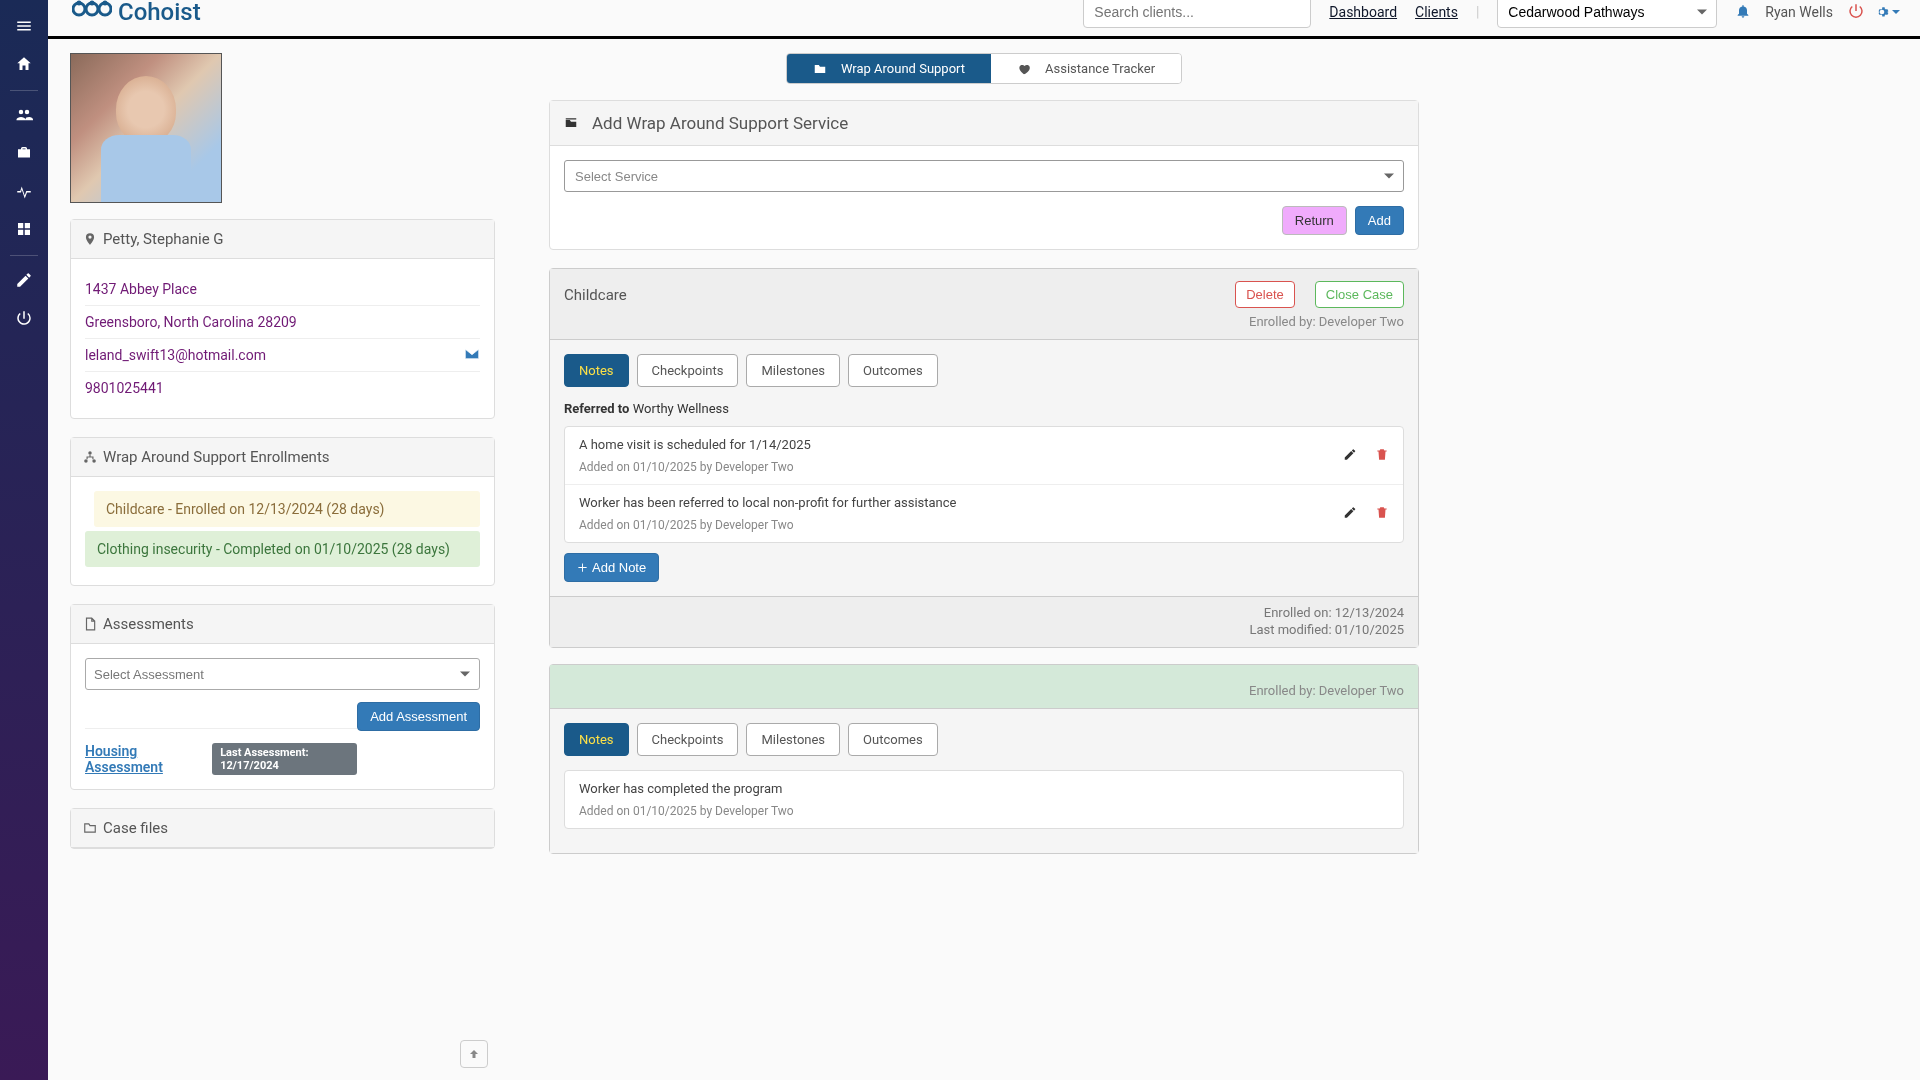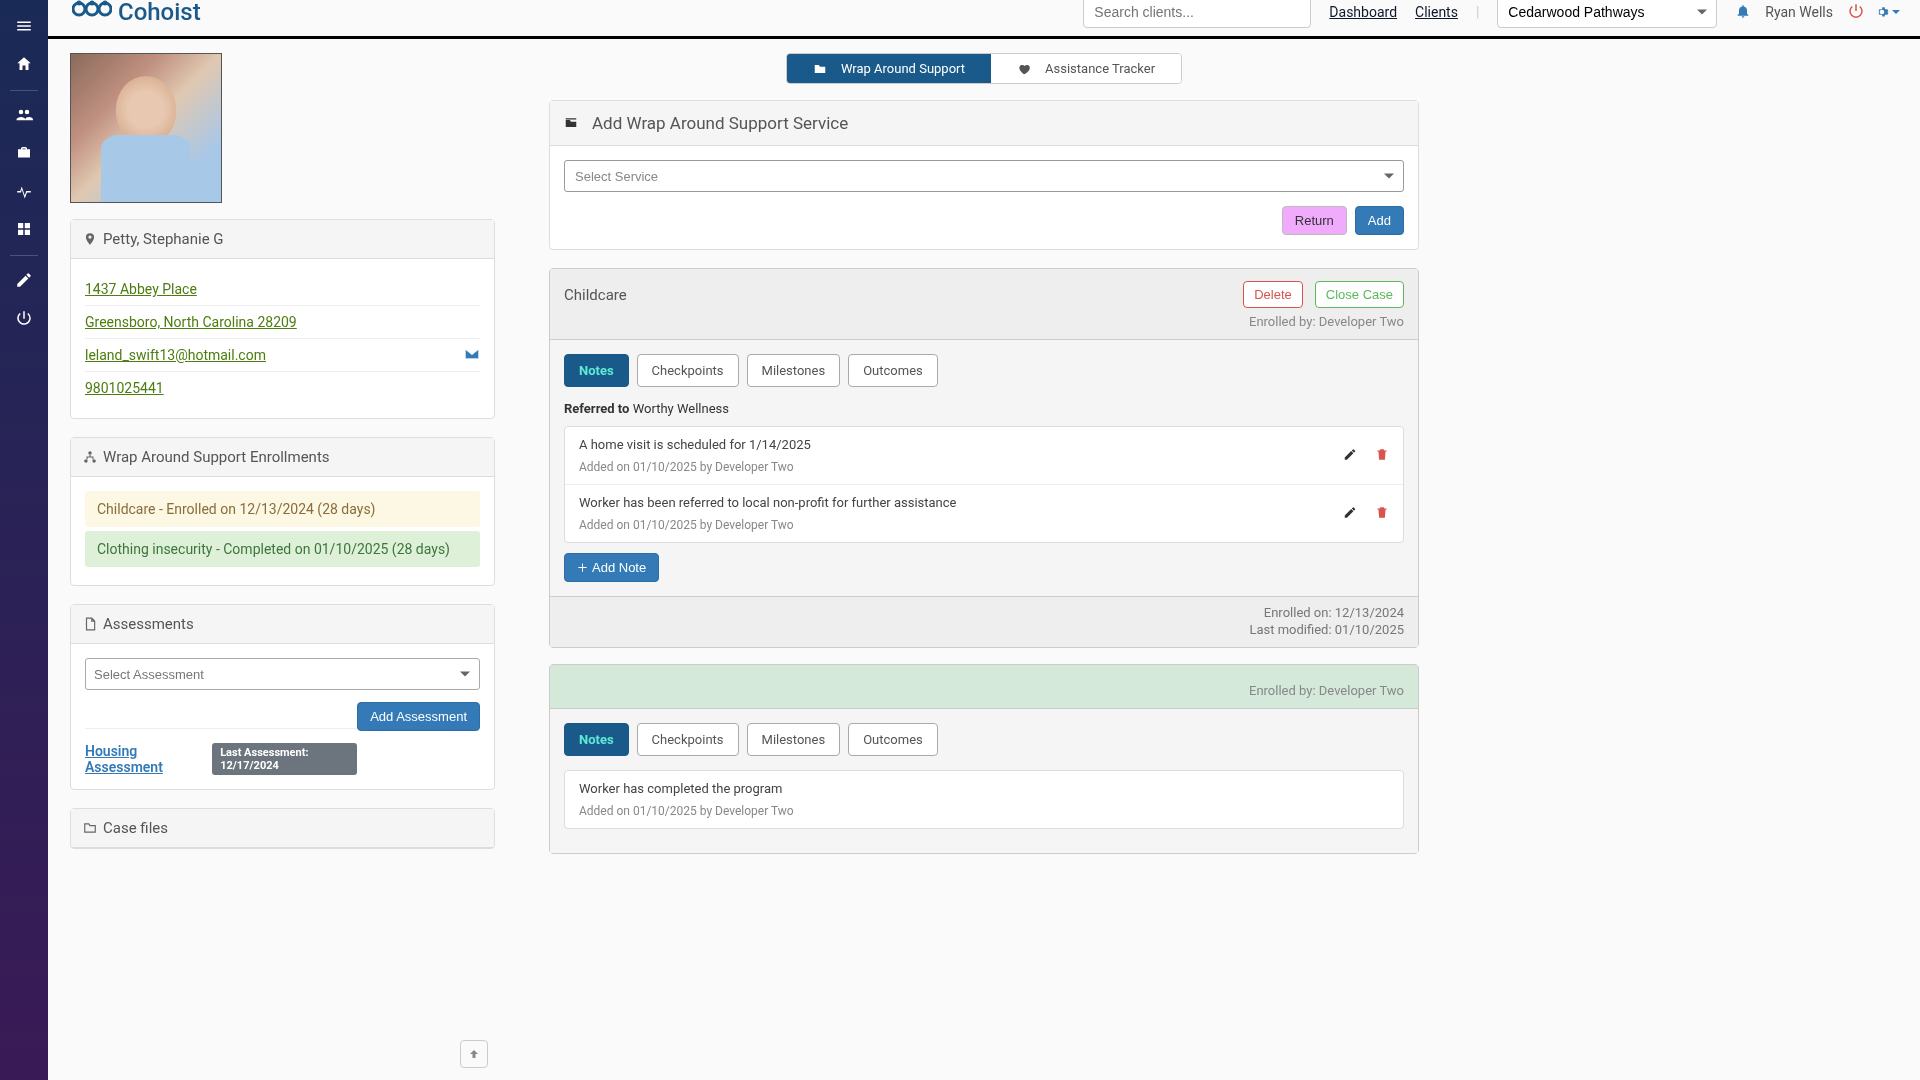--- a/index.html
+++ b/index.html
@@ -43,26 +43,26 @@
 .avatar::before { content: ""; position: absolute; left: 30%; top: 15%; width: 40%; height: 45%; background: radial-gradient(circle, #e8c8b0 40%, #d0a080 100%); border-radius: 50% 50% 45% 45%; }
 .avatar::after { content: ""; position: absolute; left: 20%; top: 55%; width: 60%; height: 50%; background: #a8c8e8; border-radius: 20% 20% 0 0; }
 
 
 .panel { border: 1px solid #ddd; border-radius: 4px; margin-bottom: 18px; background: #fff; }
 .panel-header { background: #f5f5f5; padding: 10px 12px; border-bottom: 1px solid #ddd; font-size: 15px; color: #555; display: flex; align-items: center; }
 .panel-header svg { width: 14px; height: 14px; margin-right: 6px; fill: #666; }
 .panel-body { padding: 14px 14px; }
 
 .client-name-hdr { font-size: 15px; }
-.info-row { padding: 8px 0; border-bottom: 1px solid #eee; color: #4d7c0f; display: flex; align-items: center; text-decoration: underline; }
+.info-row { padding: 8px 0; border-bottom: 1px solid #eee; color: #701a75; display: flex; align-items: center; }
 .info-row:last-child { border-bottom: none; }
 .mail-icon { margin-left: auto; color: #337ab7; }
 
 .enroll-item { padding: 10px 12px; font-size: 14px; border-radius: 3px; margin-bottom: 4px; }
-.enroll-warning { background: #fcf8e3; color: #8a6d3b; }
+.enroll-warning { background: #fcf8e3; color: #8a6d3b; margin-left: 9px; }
 .enroll-success { background: #dff0d8; color: #3c763d; }
 
 .assess-select { width: 100%; height: 32px; border: 1px solid #aaa; border-radius: 3px; padding: 0 8px; background: #fff; appearance: none; color: #777; font-size: 13px; }
 .assess-select-wrap { position: relative; margin-bottom: 12px; }
 .assess-select-wrap::after { content: ""; position: absolute; right: 10px; top: 50%; transform: translateY(-50%); border-left: 5px solid transparent; border-right: 5px solid transparent; border-top: 5px solid #666; pointer-events: none; }
 .btn { display: inline-block; padding: 7px 12px; border-radius: 4px; border: 1px solid transparent; font-size: 13px; cursor: pointer; line-height: 1; }
 .btn-primary { background: #337ab7; color: #fff; border-color: #2e6da4; }
 .btn-default { background: #f0abfc; color: #333; border-color: #bbb; }
 .btn-right { float: right; }
 .clearfix::after { content: ""; display: table; clear: both; }
@@ -83,29 +83,29 @@
 .svc-select { width: 100%; height: 32px; border: 1px solid #999; border-radius: 3px; padding: 0 10px; color: #888; font-size: 13px; appearance: none; background: #fff; }
 .svc-select-wrap::after { content: ""; position: absolute; right: 10px; top: 50%; transform: translateY(-50%); border-left: 5px solid transparent; border-right: 5px solid transparent; border-top: 5px solid #666; pointer-events: none; }
 .svc-btns { display: flex; justify-content: flex-end; gap: 8px; }
 
 .case-panel { border: 1px solid #ccc; border-radius: 4px; margin-top: 16px; background: #fff; }
 .case-panel.complete .case-hdr { background: #d4e9d9; }
 .case-hdr { background: #eee; padding: 12px 14px 10px; border-bottom: 1px solid #ccc; }
 .case-hdr-top { display: flex; align-items: center; }
 .case-title { font-size: 15px; color: #555; }
 .case-title.complete-title { color: #3c763d; }
-.case-actions { margin-left: auto; display: flex; gap: 12px; }
+.case-actions { margin-left: auto; display: flex; gap: 20px; }
 .btn-outline-danger { background: #fff; color: #d9534f; border: 1px solid #d9534f; padding: 5px 10px; border-radius: 4px; font-size: 13px; cursor: pointer; }
 .btn-outline-success { background: #fff; color: #5cb85c; border: 1px solid #5cb85c; padding: 5px 10px; border-radius: 4px; font-size: 13px; cursor: pointer; }
 .case-enrolled-by { text-align: right; color: #888; font-size: 13px; margin-top: 6px; }
 
 .case-body { padding: 14px; background: #f5f5f5; }
 .sub-tabs { display: flex; gap: 8px; margin-bottom: 14px; }
 .sub-tab { padding: 8px 14px; border: 1px solid #aaa; border-radius: 4px; background: #fff; color: #555; font-size: 13px; cursor: pointer; }
-.sub-tab.active { background: #1a5a8a; color: #5eead4; border-color: #1a5a8a; font-weight: 700; }
+.sub-tab.active { background: #1a5a8a; color: #fde047; border-color: #1a5a8a; font-weight: 400; }
 
 .referred { font-size: 13px; margin-bottom: 10px; }
 .referred b { font-weight: 700; }
 
 .notes-box { border: 1px solid #ddd; border-radius: 4px; background: #fff; margin-bottom: 10px; }
 .note-row { padding: 10px 14px; border-bottom: 1px solid #eee; position: relative; }
 .note-row:last-child { border-bottom: none; }
 .note-text { font-size: 13px; color: #444; margin-bottom: 8px; }
 .note-meta { font-size: 12px; color: #888; }
 .note-actions { position: absolute; right: 14px; top: 50%; transform: translateY(-50%); display: flex; gap: 18px; }

